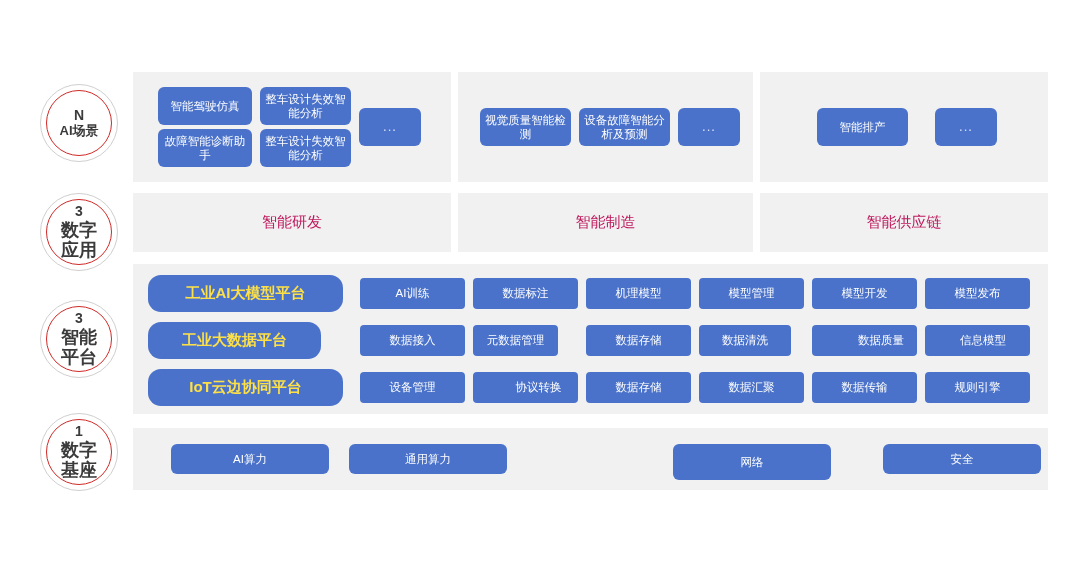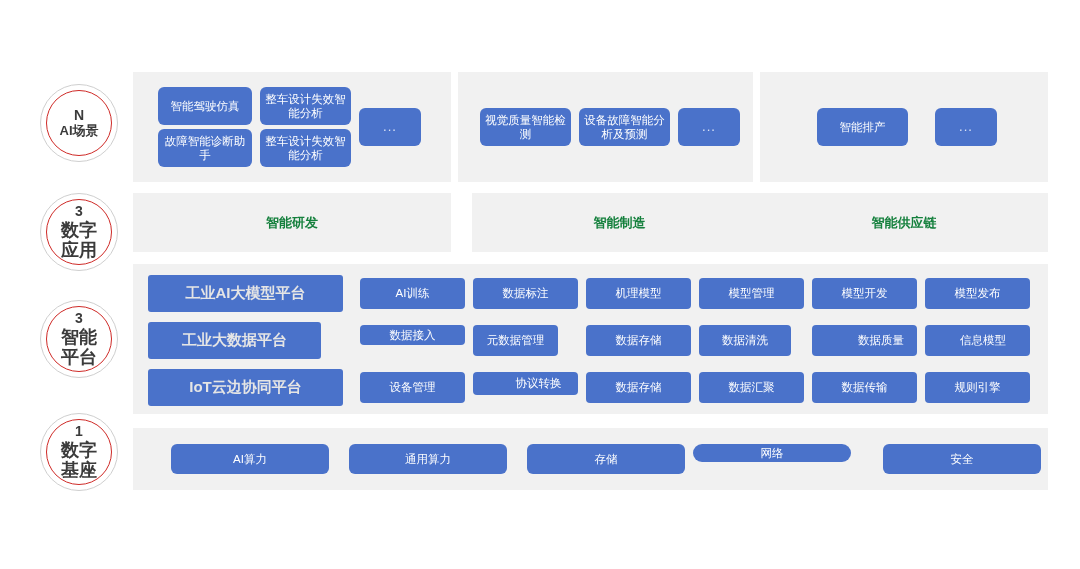--- a/index.html
+++ b/index.html
@@ -83,40 +83,40 @@
   }
   .bluebox.dots {
     font-size: 13px;
     letter-spacing: 1px;
     color: #dbe3f5;
   }
 
   
   .app-title {
     position: absolute;
-    color: #15803d;
-    font-weight: bold;
-    font-size: 13px;
+    color: #be185d;
+    font-weight: normal;
+    font-size: 15px;
     display: flex;
     align-items: center;
     justify-content: center;
     width: 100%;
     height: 100%;
     top: 0;
     left: 0;
   }
 
   
   .plat-label {
     position: absolute;
     background: #4a72ca;
-    color: #e5e5e5;
+    color: #fde047;
     font-weight: bold;
     font-size: 15px;
-    border-radius: 3px;
+    border-radius: 13px;
     display: flex;
     align-items: center;
     justify-content: center;
     box-sizing: border-box;
   }
   .cap-box {
     position: absolute;
     background: #4a72ca;
     color: #ffffff;
     font-size: 11.5px;
@@ -194,56 +194,55 @@
   </div>
 
   <div class="panel" style="left:760px; top:72px; width:288px; height:110px;">
     <div class="bluebox" style="left:57px; top:36px; width:91px; height:38px;">智能排产</div>
     <div class="bluebox dots" style="left:175px; top:36px; width:62px; height:38px;">...</div>
   </div>
 
   <div class="panel" style="left:133px; top:193px; width:318px; height:59px;">
     <div class="app-title">智能研发</div>
   </div>
-  <div class="panel" style="left:472px; top:193px; width:295px; height:59px;">
+  <div class="panel" style="left:458px; top:193px; width:295px; height:59px;">
     <div class="app-title">智能制造</div>
   </div>
   <div class="panel" style="left:760px; top:193px; width:288px; height:59px;">
     <div class="app-title">智能供应链</div>
   </div>
 
   <div class="panel" style="left:133px; top:264px; width:915px; height:150px;">
 
     <div class="plat-label" style="left:15px; top:11px; width:195px; height:37px;">工业AI大模型平台</div>
     <div class="plat-label" style="left:15px; top:58px; width:173px; height:37px;">工业大数据平台</div>
     <div class="plat-label" style="left:15px; top:105px; width:195px; height:37px;">IoT云边协同平台</div>
 
     <div class="cap-box" style="left:227px; top:14px; width:105px; height:31px;">AI训练</div>
     <div class="cap-box" style="left:340px; top:14px; width:105px; height:31px;">数据标注</div>
     <div class="cap-box" style="left:453px; top:14px; width:105px; height:31px;">机理模型</div>
     <div class="cap-box" style="left:566px; top:14px; width:105px; height:31px;">模型管理</div>
     <div class="cap-box" style="left:679px; top:14px; width:105px; height:31px;">模型开发</div>
     <div class="cap-box" style="left:792px; top:14px; width:105px; height:31px;">模型发布</div>
 
-    <div class="cap-box" style="left:227px; top:61px; width:105px; height:20px;">数据接入</div>
+    <div class="cap-box" style="left:227px; top:61px; width:105px; height:31px;">数据接入</div>
     <div class="cap-box" style="left:340px; top:61px; width:85px; height:31px;">元数据管理</div>
     <div class="cap-box" style="left:453px; top:61px; width:105px; height:31px;">数据存储</div>
     <div class="cap-box" style="left:566px; top:61px; width:92px; height:31px;">数据清洗</div>
     <div class="cap-box" style="left:679px; top:61px; width:105px; height:31px;padding-left:33px;">数据质量</div>
     <div class="cap-box" style="left:792px; top:61px; width:105px; height:31px;padding-left:11px;">信息模型</div>
 
     <div class="cap-box" style="left:227px; top:108px; width:105px; height:31px;">设备管理</div>
-    <div class="cap-box" style="left:340px; top:108px; width:105px; height:23px;padding-left:26px;">协议转换</div>
+    <div class="cap-box" style="left:340px; top:108px; width:105px; height:31px;padding-left:26px;">协议转换</div>
     <div class="cap-box" style="left:453px; top:108px; width:105px; height:31px;">数据存储</div>
     <div class="cap-box" style="left:566px; top:108px; width:105px; height:31px;">数据汇聚</div>
     <div class="cap-box" style="left:679px; top:108px; width:105px; height:31px;">数据传输</div>
     <div class="cap-box" style="left:792px; top:108px; width:105px; height:31px;">规则引擎</div>
   </div>
 
   <div class="panel" style="left:133px; top:428px; width:915px; height:62px;padding-left:48px;">
     <div class="base-box" style="left:38px; top:16px; width:158px; height:30px;">AI算力</div>
     <div class="base-box" style="left:216px; top:16px; width:158px; height:30px;">通用算力</div>
-    <div class="base-box" style="left:394px; top:16px; width:158px; height:30px;">存储</div>
-    <div class="base-box" style="left:560px; top:16px; width:158px; height:18px;border-radius:10px;">网络</div>
+    <div class="base-box" style="left:540px; top:16px; width:158px; height:36px;">网络</div>
     <div class="base-box" style="left:750px; top:16px; width:158px; height:30px;">安全</div>
   </div>
 
 </div>
 
 </body></html>

